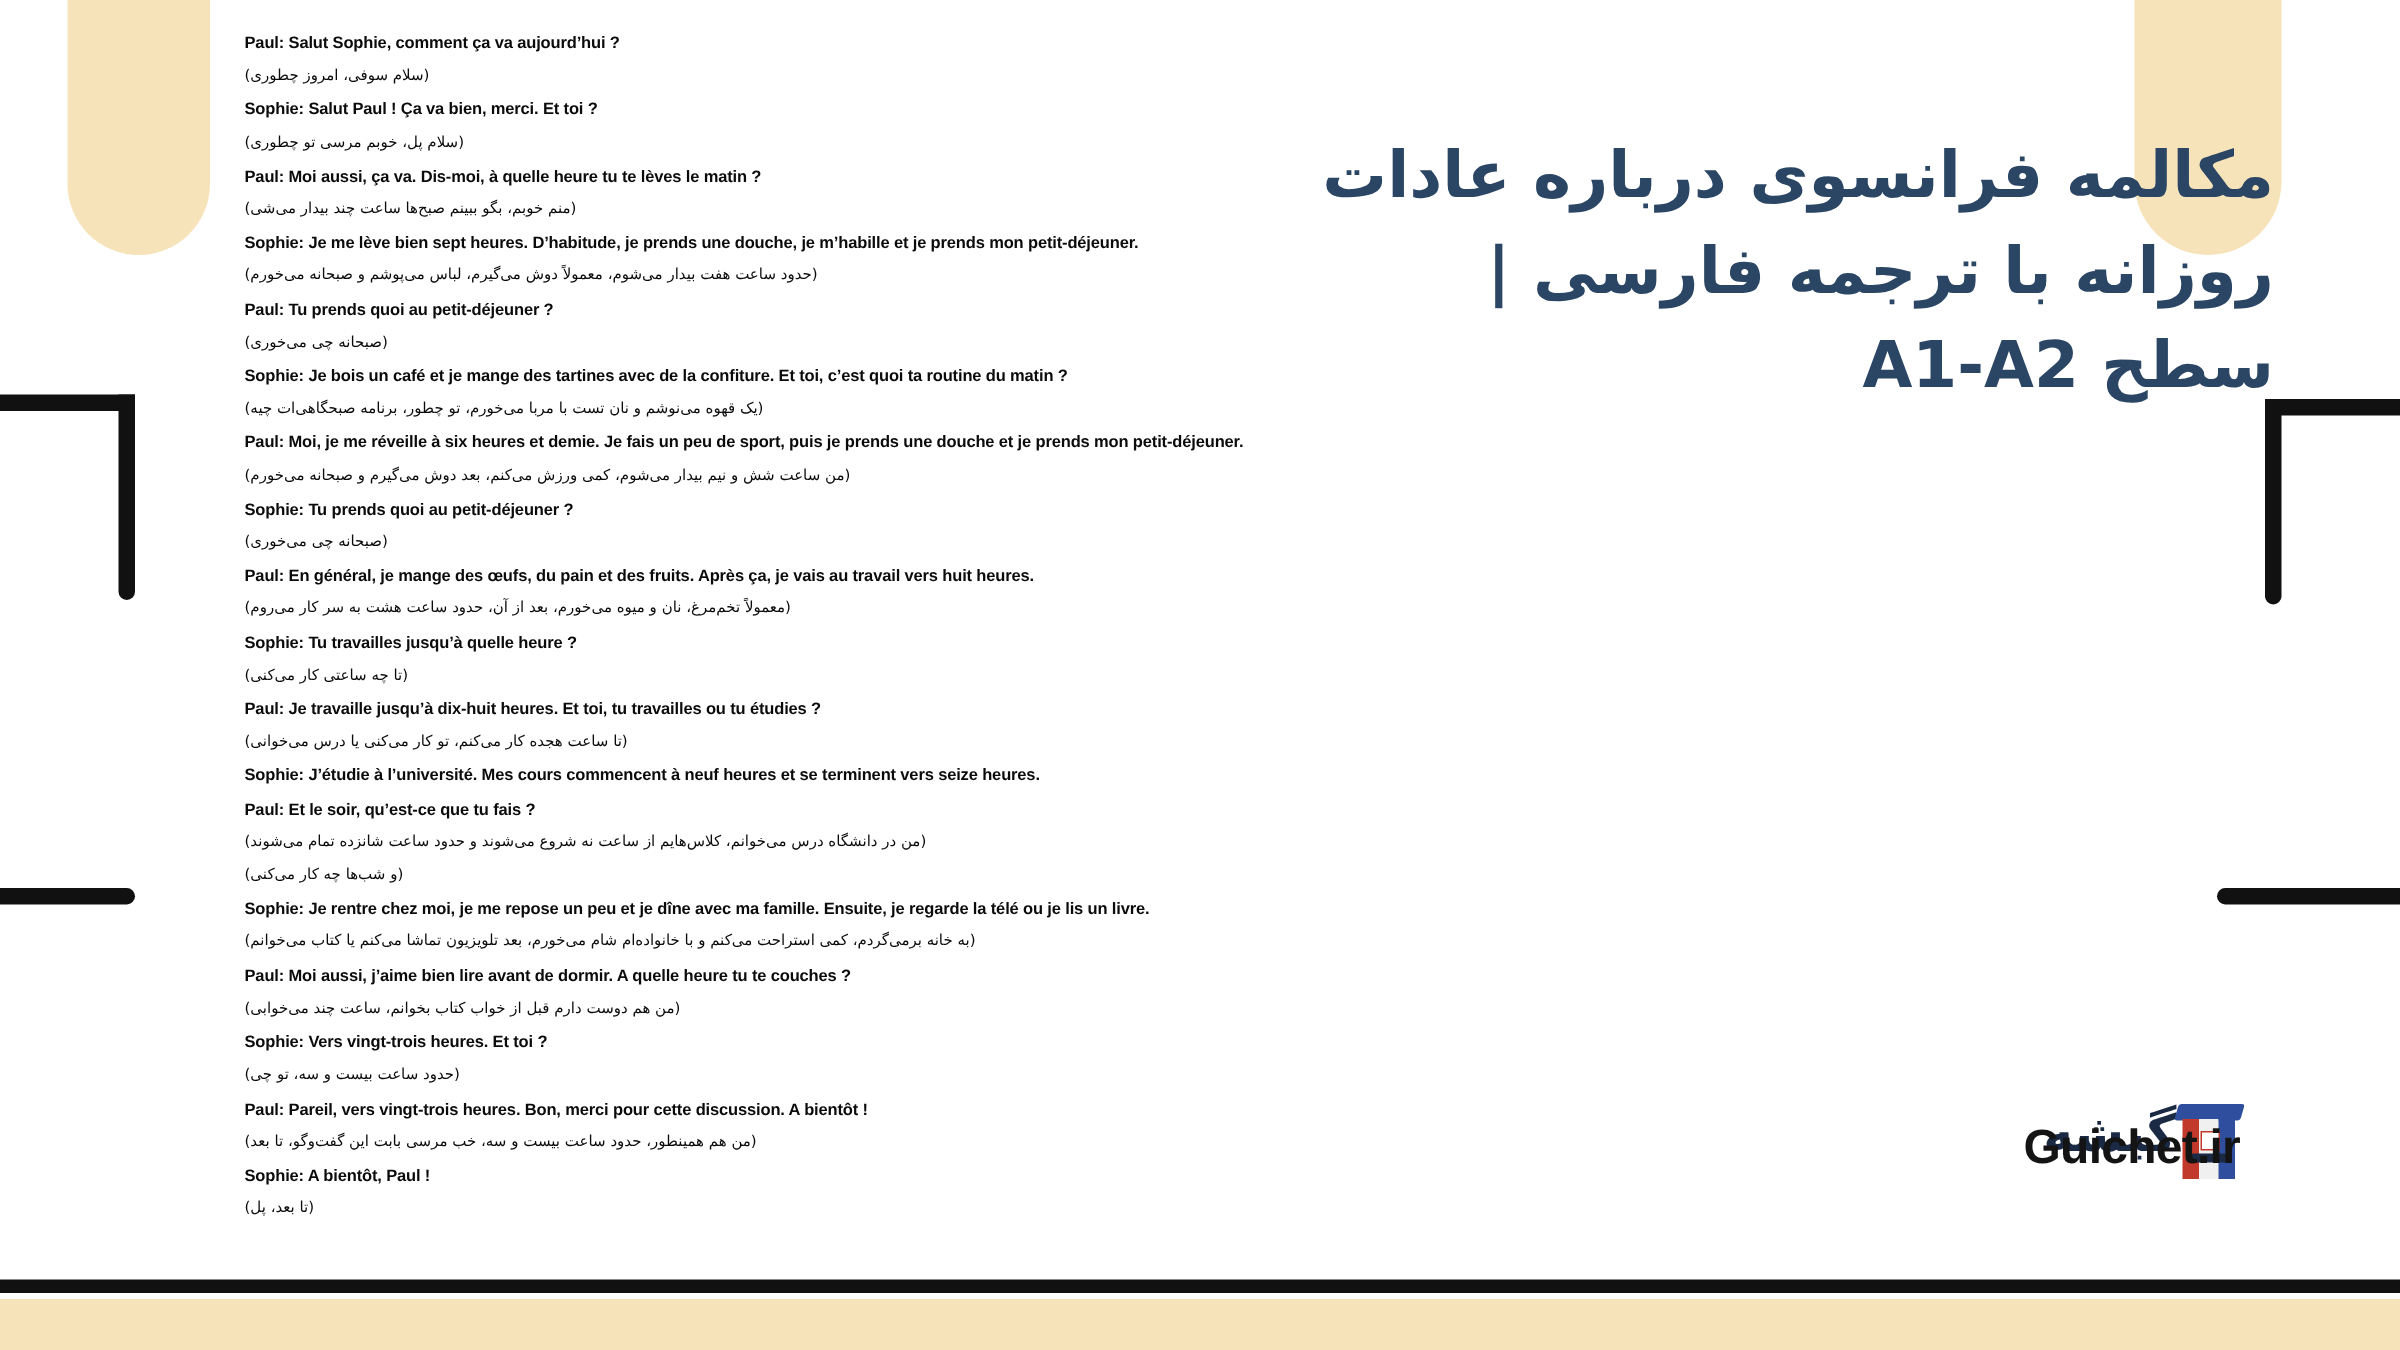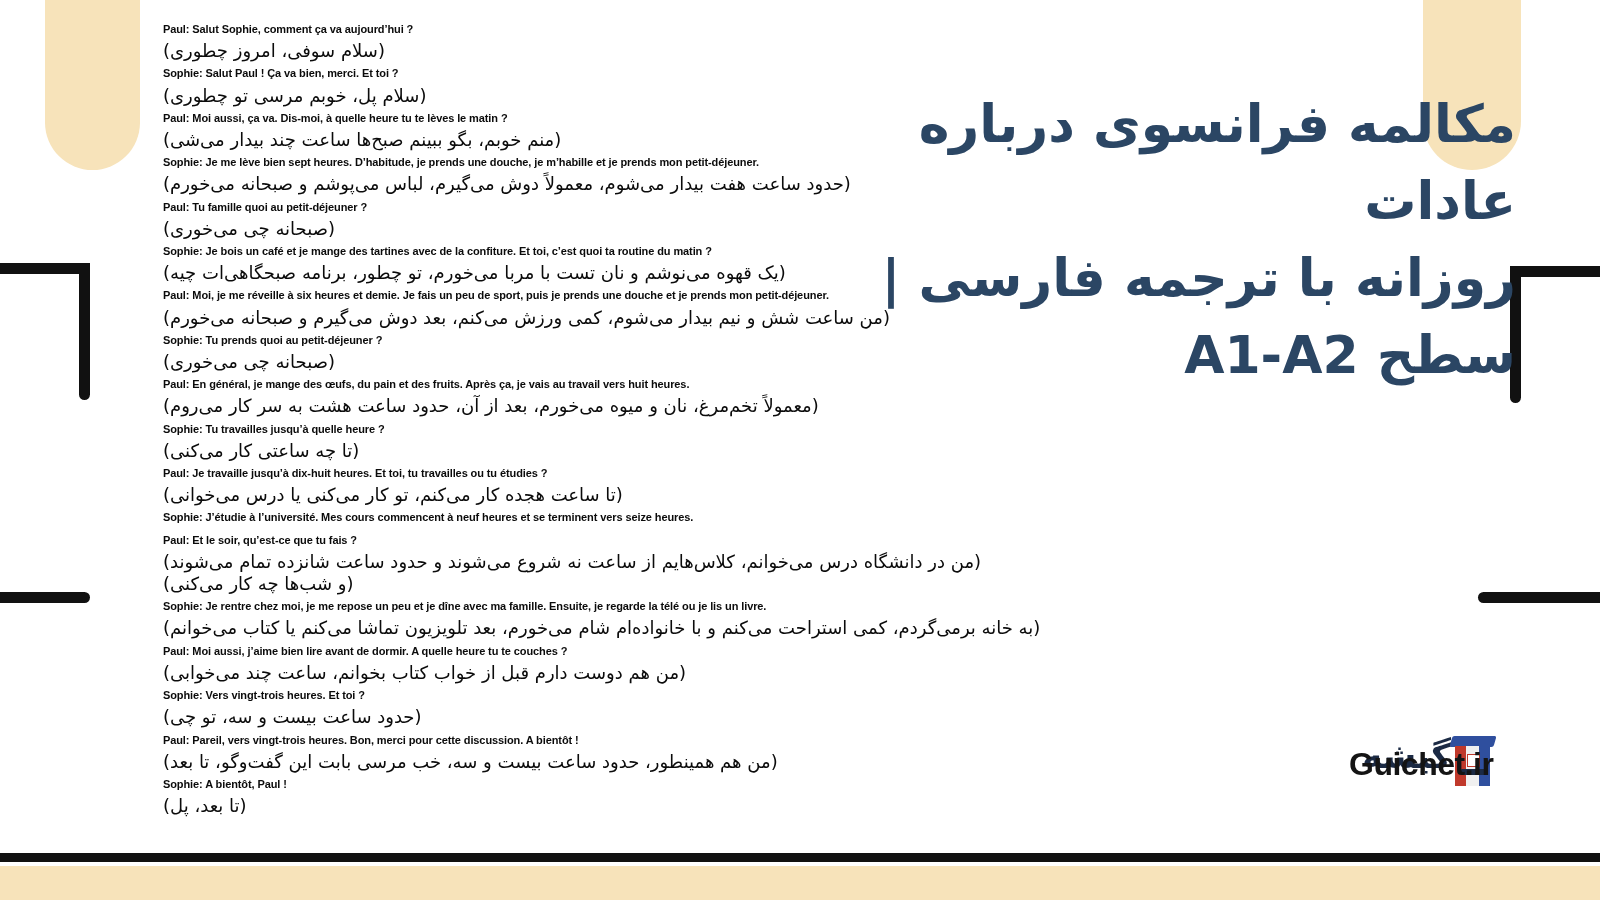--- a/index.html
+++ b/index.html
@@ -64,21 +64,21 @@
   .headline {
     position: absolute;
     right: 84px;
     top: 86px;
     width: 640px;
     text-align: right;
     direction: rtl;
     color: #2B4664;
     font-family: "DejaVu Sans", "Liberation Sans", sans-serif;
     font-weight: bold;
-    font-size: 52px;
+    font-size: 43px;
     line-height: 1.48;
     letter-spacing: 0px;
   }
 
   
   .dialogue {
     position: absolute;
     left: 163px;
     top: 18px;
     width: 1180px;
@@ -92,21 +92,21 @@
     font-weight: bold;
     font-size: 11px;
     line-height: 22.2px;
     letter-spacing: -0.1px;
   }
   .line.fa {
     direction: rtl;
     text-align: left;
     font-family: "DejaVu Sans", "Liberation Sans", sans-serif;
     font-weight: normal;
-    font-size: 18px;
+    font-size: 10px;
     line-height: 22.2px;
   }
 
   
   .logo {
     position: absolute;
     left: 1345px;
     top: 688px;
     width: 150px;
     height: 112px;
@@ -209,21 +209,21 @@
 
   <div class="dialogue" id="dialogue-body">
       <div class="line fr">Paul: Salut Sophie, comment ça va aujourd’hui ?</div>
       <div class="line fa">(سلام سوفی، امروز چطوری)</div>
       <div class="line fr">Sophie: Salut Paul ! Ça va bien, merci. Et toi ?</div>
       <div class="line fa">(سلام پل، خوبم مرسی تو چطوری)</div>
       <div class="line fr">Paul: Moi aussi, ça va. Dis-moi, à quelle heure tu te lèves le matin ?</div>
       <div class="line fa">(منم خوبم، بگو ببینم صبح‌ها ساعت چند بیدار می‌شی)</div>
       <div class="line fr">Sophie: Je me lève bien sept heures. D’habitude, je prends une douche, je m’habille et je prends mon petit-déjeuner.</div>
       <div class="line fa">(حدود ساعت هفت بیدار می‌شوم، معمولاً دوش می‌گیرم، لباس می‌پوشم و صبحانه می‌خورم)</div>
-      <div class="line fr">Paul: Tu famille quoi au petit-déjeuner ?</div>
+      <div class="line fr">Paul: Tu prends quoi au petit-déjeuner ?</div>
       <div class="line fa">(صبحانه چی می‌خوری)</div>
       <div class="line fr">Sophie: Je bois un café et je mange des tartines avec de la confiture. Et toi, c’est quoi ta routine du matin ?</div>
       <div class="line fa">(یک قهوه می‌نوشم و نان تست با مربا می‌خورم، تو چطور، برنامه صبحگاهی‌ات چیه)</div>
       <div class="line fr">Paul: Moi, je me réveille à six heures et demie. Je fais un peu de sport, puis je prends une douche et je prends mon petit-déjeuner.</div>
       <div class="line fa">(من ساعت شش و نیم بیدار می‌شوم، کمی ورزش می‌کنم، بعد دوش می‌گیرم و صبحانه می‌خورم)</div>
       <div class="line fr">Sophie: Tu prends quoi au petit-déjeuner ?</div>
       <div class="line fa">(صبحانه چی می‌خوری)</div>
       <div class="line fr">Paul: En général, je mange des œufs, du pain et des fruits. Après ça, je vais au travail vers huit heures.</div>
       <div class="line fa">(معمولاً تخم‌مرغ، نان و میوه می‌خورم، بعد از آن، حدود ساعت هشت به سر کار می‌روم)</div>
       <div class="line fr">Sophie: Tu travailles jusqu’à quelle heure ?</div>

